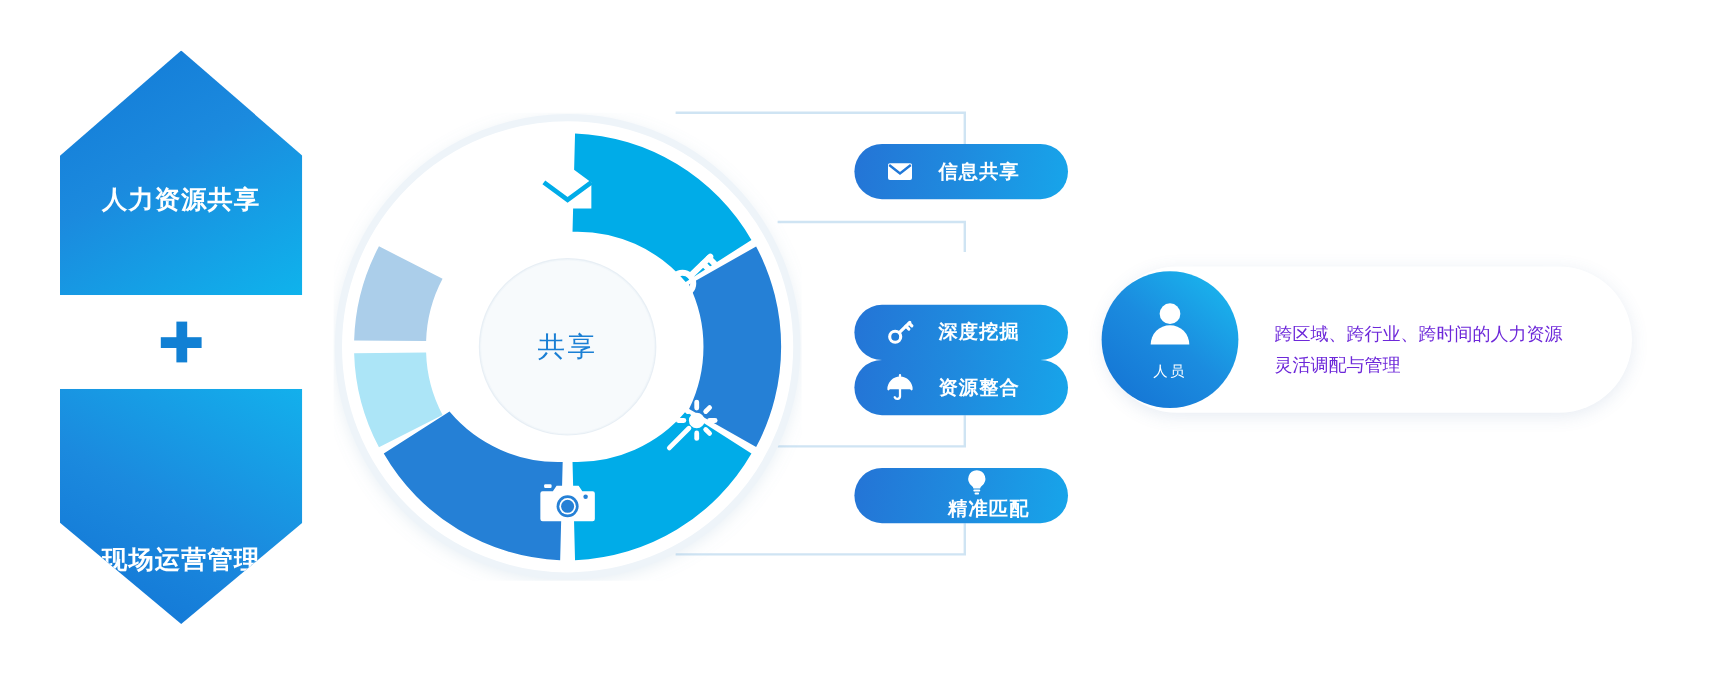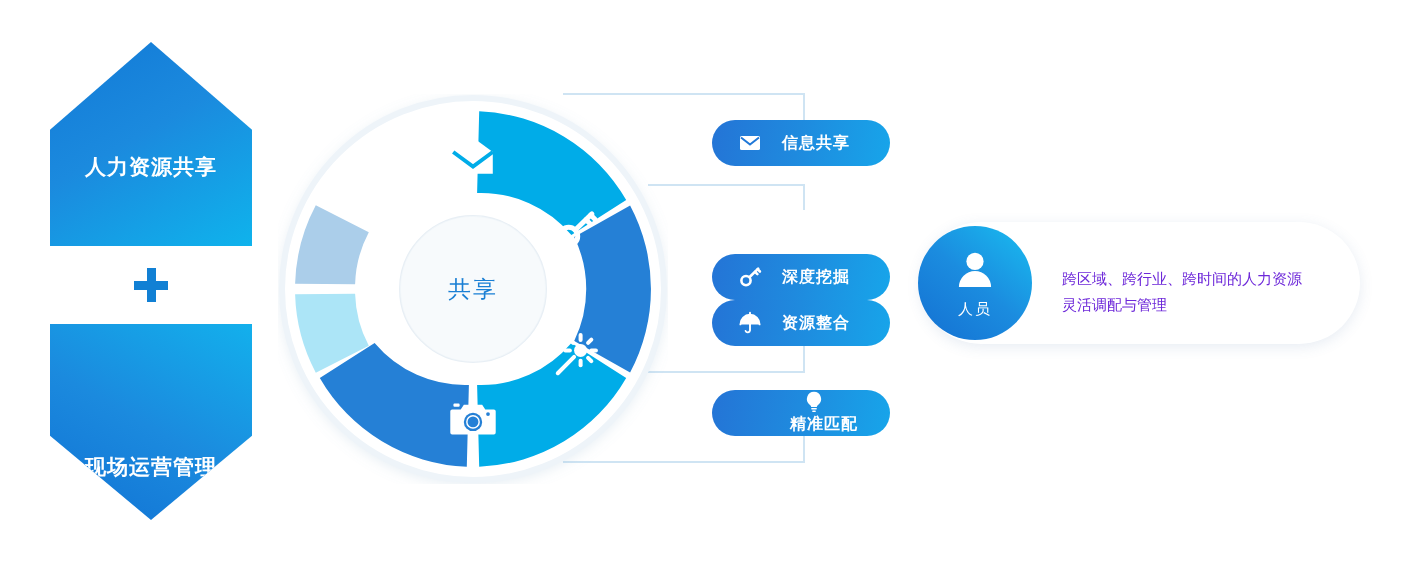--- a/index.html
+++ b/index.html
@@ -166,21 +166,21 @@
     height: 114px;
     border-radius: 50%;
     background: linear-gradient(40deg, #1470d2 0%, #1b8cdf 50%, #19bdf0 100%);
     display: flex;
     flex-direction: column;
     align-items: center;
     justify-content: center;
   }
   #person-label {
     color: #ffffff;
-    font-size: 15px;
+    font-size: 12px;
     letter-spacing: 2px;
     margin-top: 2px;
   }
   #right-desc {
     position: absolute;
     left: 1062px;
     top: 266px;
     width: 290px;
     color: #6d28d9;
     font-size: 15px;

